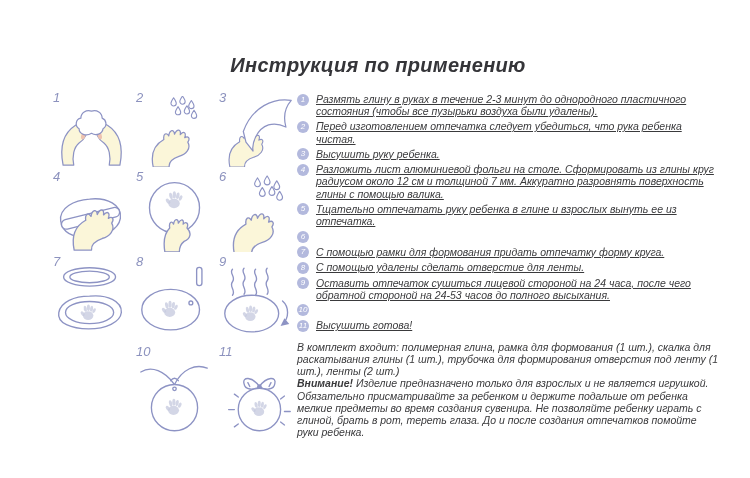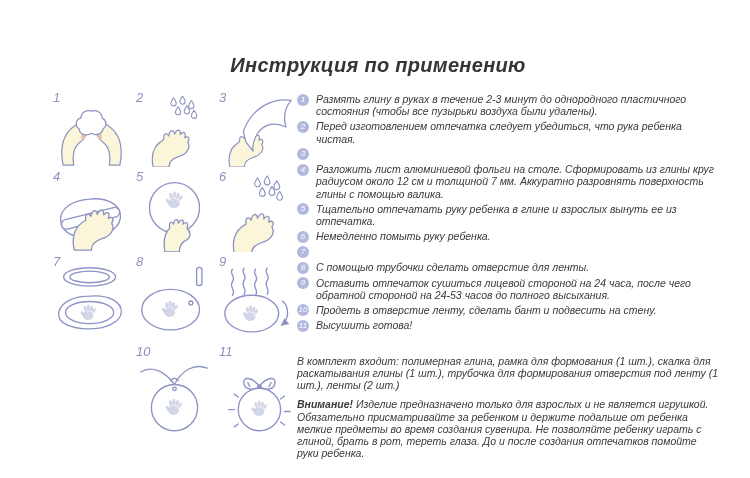--- a/index.html
+++ b/index.html
@@ -35,23 +35,23 @@
   .steps{
     position:absolute;left:297px;top:93px;width:422px;
     font-size:10.5px;line-height:1.16;
   }
   .step{display:flex;gap:7px;margin-bottom:3px;}
   .badge{
     flex:0 0 auto;width:12px;height:12px;border-radius:50%;
     background:#b3b9dd;color:#ffffff;font-size:8px;line-height:12px;
     text-align:center;margin-top:.5px;font-style:italic;
   }
-  .step-text{display:block;}
-  .kit{margin-top:23px;}
-  .warning{margin-top:7px;}
+  .step-text{display:block;text-decoration:underline;}
+  .kit{margin-top:9px;}
+  .warning{margin-top:0;}
   .wlabel{font-weight:bold;}
 </style>
 </head>
 <body>
 
 <svg width="0" height="0" style="position:absolute" aria-hidden="true">
   <defs>
     <g id="hand">
       <path class="h" d="M14,74 C11,60 15,49 26,43 C25,36.5 29,34.5 31.5,39 C32.5,32 37.5,31 38,37 C41,30.5 45.5,31 44.5,37.5 C48.5,33 51.5,35 49.5,41 C53.5,38.5 56,41.5 53,46 C57,53 51,60 43,62 C35.5,64.5 31.5,69 32,74 Z"></path>
     </g>
@@ -202,47 +202,47 @@
   <div class="step">
     <span class="badge">1</span>
     <span class="step-text">Размять глину в руках в течение 2-3 минут до однородного пластичного состояния (чтобы все пузырьки воздуха были удалены).</span>
   </div>
   <div class="step">
     <span class="badge">2</span>
     <span class="step-text">Перед изготовлением отпечатка следует убедиться, что рука ребенка чистая.</span>
   </div>
   <div class="step">
     <span class="badge">3</span>
+    <span class="step-text">Высушить руку ребенка.</span>
   </div>
   <div class="step">
     <span class="badge">4</span>
     <span class="step-text">Разложить лист алюминиевой фольги на столе. Сформировать из глины круг радиусом около 12 см и толщиной 7 мм. Аккуратно разровнять поверхность глины с помощью валика.</span>
   </div>
   <div class="step">
     <span class="badge">5</span>
     <span class="step-text">Тщательно отпечатать руку ребенка в глине и взрослых вынуть ее из отпечатка.</span>
   </div>
   <div class="step">
     <span class="badge">6</span>
-    <span class="step-text">Немедленно помыть руку ребенка.</span>
   </div>
   <div class="step">
     <span class="badge">7</span>
+    <span class="step-text">С помощью рамки для формования придать отпечатку форму круга.</span>
   </div>
   <div class="step">
     <span class="badge">8</span>
-    <span class="step-text">С помощью трубочки сделать отверстие для ленты.</span>
+    <span class="step-text">С помощью удалены сделать отверстие для ленты.</span>
   </div>
   <div class="step">
     <span class="badge">9</span>
     <span class="step-text">Оставить отпечаток сушиться лицевой стороной на 24 часа, после чего обратной стороной на 24-53 часов до полного высыхания.</span>
   </div>
   <div class="step">
     <span class="badge">10</span>
-    <span class="step-text">Продеть в отверстие ленту, сделать бант и подвесить на стену.</span>
   </div>
   <div class="step">
     <span class="badge">11</span>
     <span class="step-text">Высушить готова!</span>
   </div>
 
   <div class="kit">В комплект входит: полимерная глина, рамка для формования (1 шт.), скалка для раскатывания глины (1 шт.), трубочка для формирования отверстия под ленту (1 шт.), ленты (2 шт.)</div>
 
   <div class="warning">
     <span class="wlabel">Внимание!</span>

